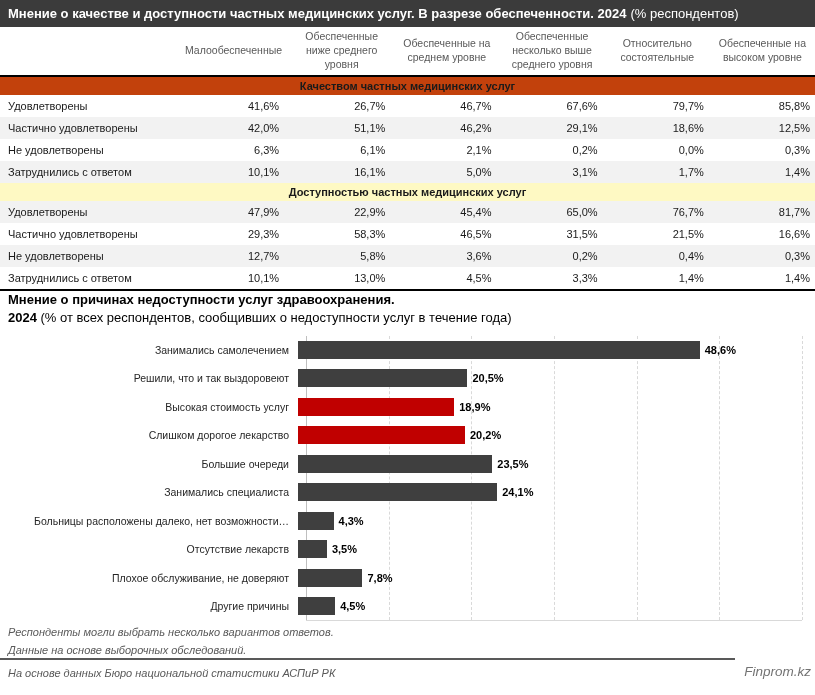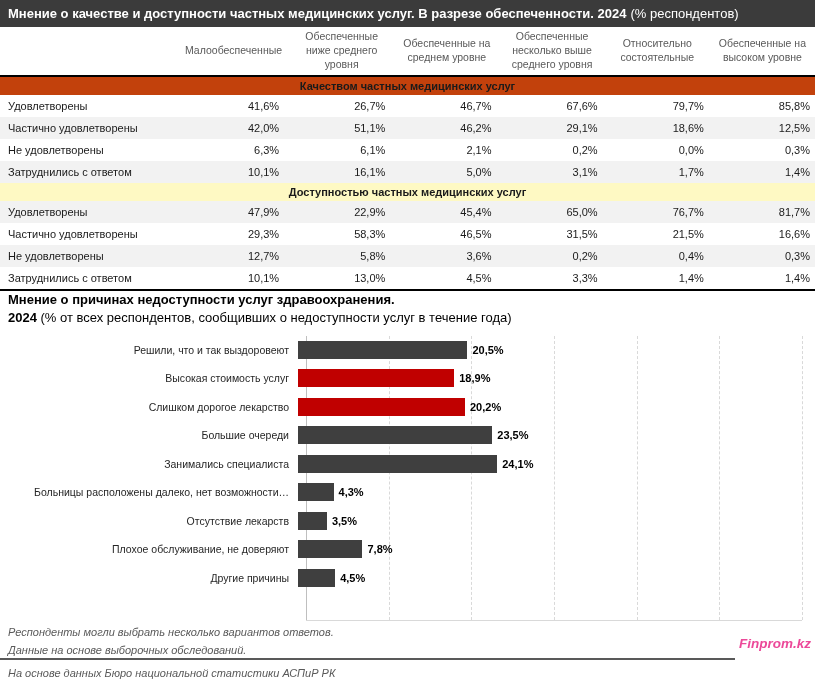--- a/index.html
+++ b/index.html
@@ -65,22 +65,22 @@
   
   .footer { position:relative; height:62px; margin-top:3px; }
   .fnote, .fsource {
     position:absolute; left:8px; font-style:italic; color:#595959; font-size:11px;
     white-space:nowrap;
   }
   .note1 { top:2px; }
   .note2 { top:20px; }
   .brand-line { position:absolute; left:0; right:80px; top:34px; height:2px; background:#595959; }
   .brand {
-    position:absolute; right:4px; top:12px;
-    font-style:italic; font-weight:bold; font-size:13.5px; color:#ec4899;
+    position:absolute; right:4px; top:40px;
+    font-style:italic; font-weight:normal; font-size:13.5px; color:#737373;
   }
   .fsource { top:43px; }
 </style>
 </head>
 <body>
 
 <div class="title-bar">
   <span class="bold">Мнение о качестве и доступности частных медицинских услуг. В разрезе обеспеченности. 2024</span>
   <span class="reg">(% респондентов)</span>
 </div>
@@ -181,20 +181,27 @@
       <div class="gridline axis" style="left: 0%;"></div>
       <div class="gridline" style="left: 16.6667%;"></div>
       <div class="gridline" style="left: 33.3333%;"></div>
       <div class="gridline" style="left: 50%;"></div>
       <div class="gridline" style="left: 66.6667%;"></div>
       <div class="gridline" style="left: 83.3333%;"></div>
       <div class="gridline" style="left: 100%;"></div>
     </div>
   <div class="crows">
       <div class="crow">
+        <div class="clabel">Занимались самолечением</div>
+        <div class="cplot">
+          <div class="cbar" style="width: 81%; background: rgb(63, 63, 63);"></div>
+          <span class="cval">48,6%</span>
+        </div>
+      </div>
+      <div class="crow">
         <div class="clabel">Решили, что и так выздоровеют</div>
         <div class="cplot">
           <div class="cbar" style="width: 34.1667%; background: rgb(63, 63, 63);"></div>
           <span class="cval">20,5%</span>
         </div>
       </div>
       <div class="crow">
         <div class="clabel">Высокая стоимость услуг</div>
         <div class="cplot">
           <div class="cbar" style="width: 31.5%; background: rgb(192, 0, 0);"></div>

